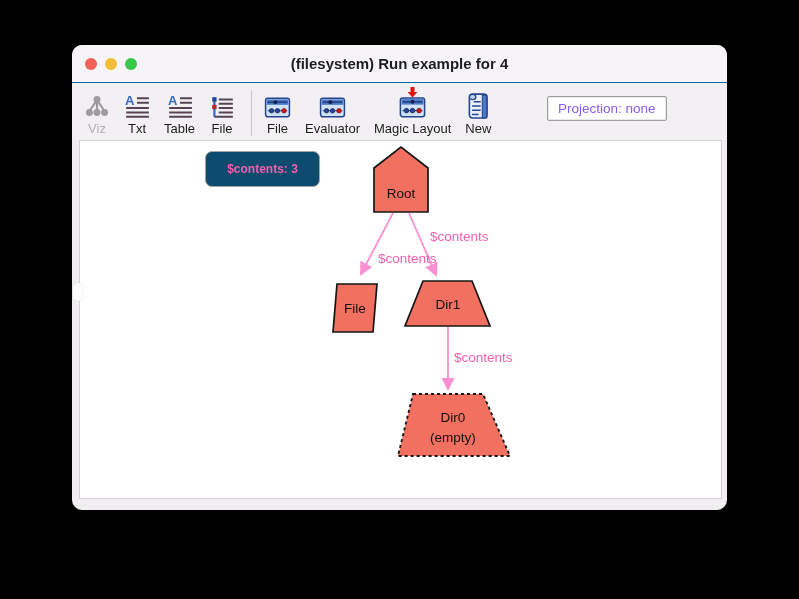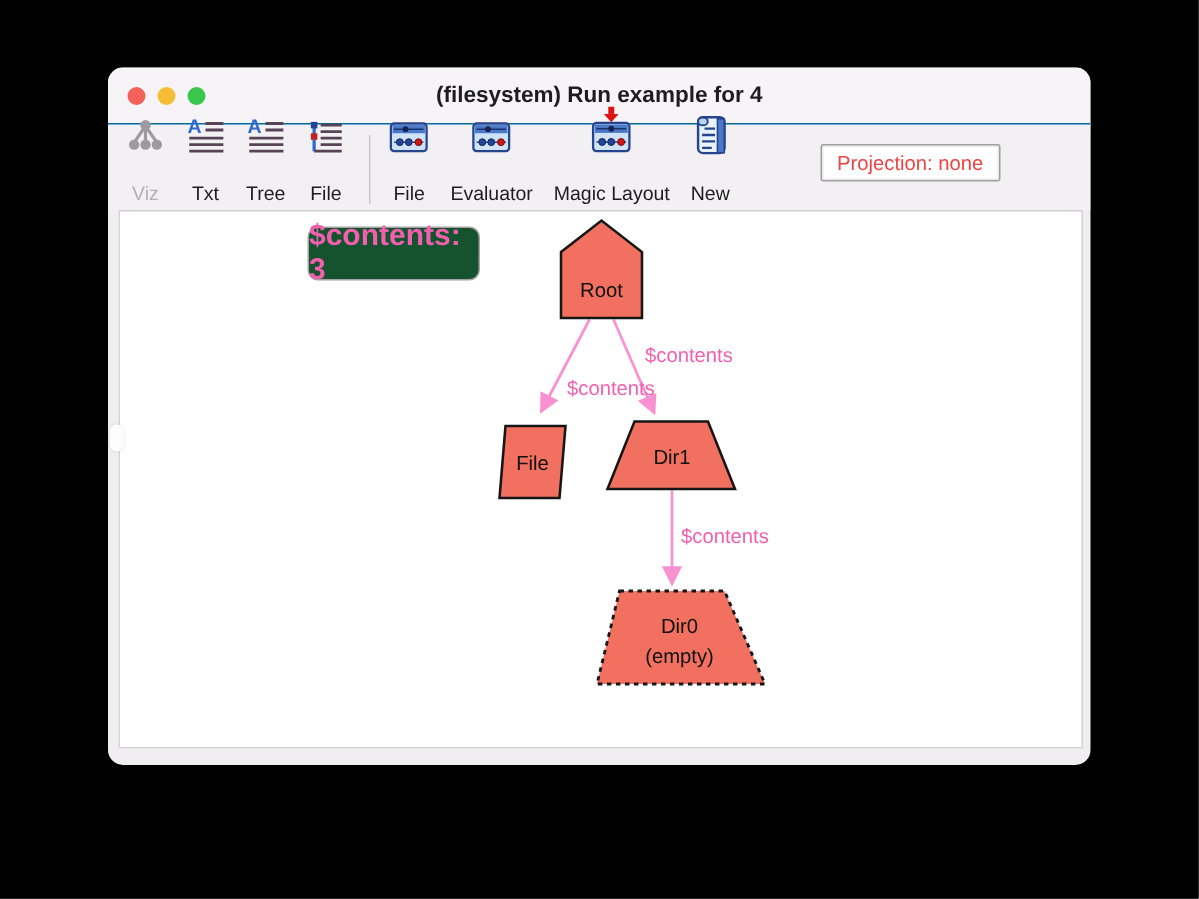--- a/index.html
+++ b/index.html
@@ -16,33 +16,33 @@
   .light.red{background:#f4605a;}
   .light.yellow{background:#f6bd36;}
   .light.green{background:#39c74b;}
   .title{flex:1;text-align:center;font-size:15px;font-weight:bold;color:#1d1d1f;}
   
   .toolbar{position:absolute;left:0;top:38px;right:0;height:57px;background:#f2f0f2;
            display:flex;align-items:flex-end;padding:0 0 4px 12px;box-sizing:border-box;}
   .tb-item{display:flex;flex-direction:column;align-items:center;justify-content:flex-end;
            margin-right:14px;cursor:default;}
   .tb-icon{height:30px;display:flex;align-items:flex-end;justify-content:center;}
-  .tb-label{font-size:13px;color:#1c1c1c;margin-top:17px;white-space:nowrap;}
+  .tb-label{font-size:13px;color:#1c1c1c;margin-top:1px;white-space:nowrap;}
   .tb-item.disabled .tb-label{color:#b2b0b2;}
   .tb-sep{width:1px;height:46px;background:#c9c7c9;margin:0 12px 0 2px;align-self:flex-end;}
   .projection{position:absolute;left:475px;top:51px;height:25px;padding:0 10px;
               background:#fff;border:1px solid #9f9f9f;border-radius:2px;
-              font-size:13.5px;color:#ef4444;font-family:"Liberation Sans",sans-serif;
+              font-size:13.5px;color:#8b5cf6;font-family:"Liberation Sans",sans-serif;
               box-shadow:0 0 0 1px #e8e8e8 inset;}
   
   .canvas{position:absolute;left:7px;top:95px;width:641px;height:357px;background:#fff;
           border:1px solid #d4d2d4;box-sizing:content-box;}
-  .tooltip{position:absolute;left:125px;top:10px;width:113px;height:34px;background:#14532d;
+  .tooltip{position:absolute;left:125px;top:10px;width:113px;height:34px;background:#0c4a6e;
            border:1.5px solid #a5a3a5;border-radius:7px;display:flex;align-items:center;
-           justify-content:center;font-size:20px;font-weight:bold;}
+           justify-content:center;font-size:12px;font-weight:bold;}
   .graph-svg{position:absolute;left:0;top:0;}
   .scroll-thumb{position:absolute;left:1px;top:238px;width:10px;height:18px;background:#fdfdfd;
                 border-radius:5px;box-shadow:0 0 2px rgba(0,0,0,.12);}
   svg text.node-label{font-family:"Liberation Sans",sans-serif;font-size:13.5px;fill:#111;}
   svg text.edge-label{font-family:"Liberation Sans",sans-serif;font-size:13.5px;}
 </style>
 </head>
 <body>
 
 <div class="stage">
@@ -96,21 +96,21 @@
             <text x="1" y="10" font-size="12" font-weight="bold" fill="#2f6ad0" font-family="Liberation Sans,sans-serif">A</text>
             <g stroke="#564456" stroke-width="1.8">
               <line x1="12" y1="4" x2="23" y2="4"></line>
               <line x1="12" y1="8" x2="23" y2="8"></line>
               <line x1="2" y1="13" x2="23" y2="13"></line>
               <line x1="2" y1="17" x2="23" y2="17"></line>
               <line x1="2" y1="21" x2="23" y2="21"></line>
             </g>
           </svg>
         </span>
-        <span class="tb-label">Tree</span>
+        <span class="tb-label">Table</span>
       </div>
 
       <div class="tb-item">
         <span class="tb-icon">
           <svg width="26" height="26" viewBox="0 0 24 24">
             <line x1="5" y1="3" x2="5" y2="21" stroke="#2f6ad0" stroke-width="2"></line>
             <rect x="3" y="3" width="4" height="4" fill="#24459c"></rect>
             <rect x="3" y="10" width="4" height="4" fill="#c42222"></rect>
             <g stroke="#564456" stroke-width="1.8">
               <line x1="9" y1="5" x2="22" y2="5"></line>

